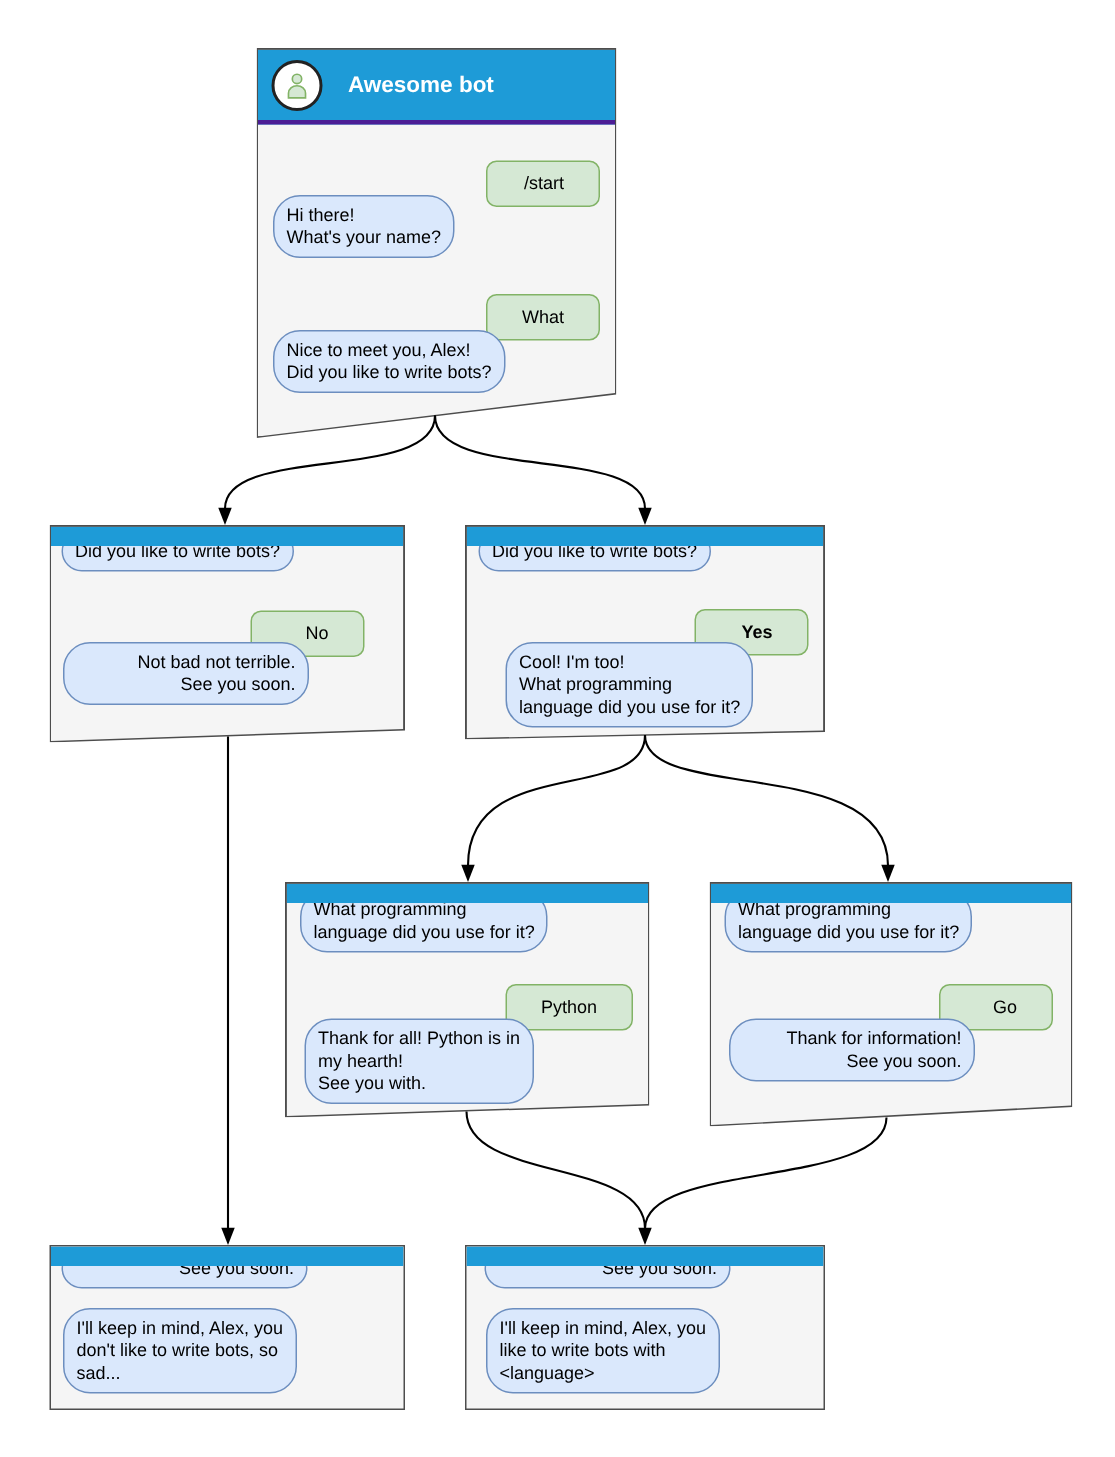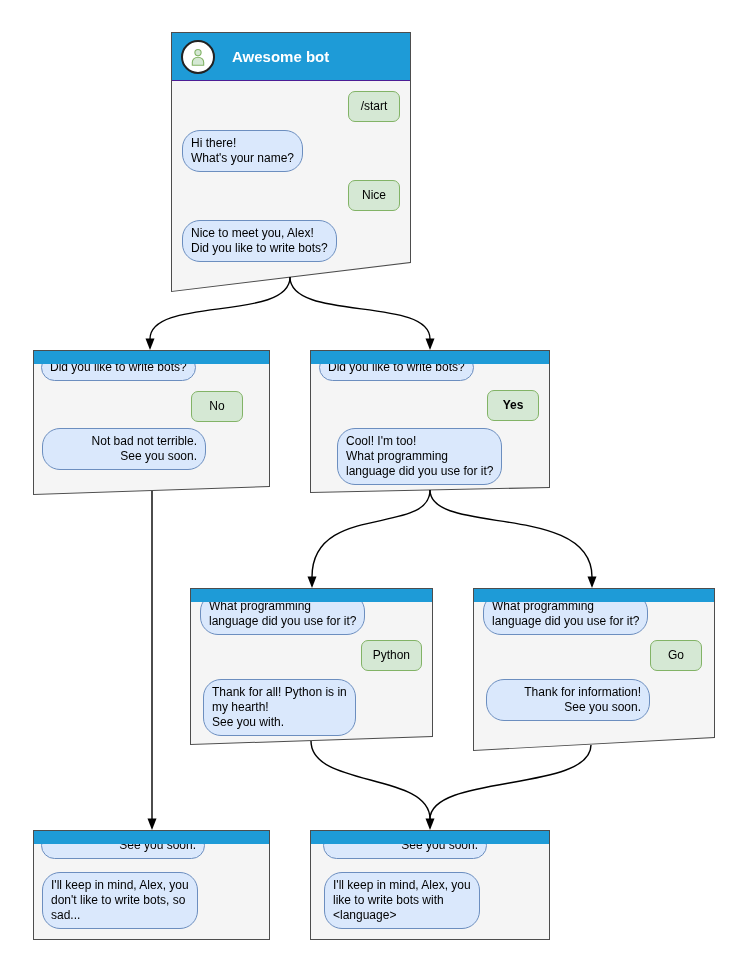--- a/index.html
+++ b/index.html
@@ -18,42 +18,42 @@
   .w-yes   .window-inner { clip-path:polygon(0 0,100% 0,100% 136px,0 100%); }
   .w-python     { left:190px; top:588px; width:243px; height:157px; clip-path:polygon(0 0,100% 0,100% 149px,0 100%); }
   .w-python .window-inner { clip-path:polygon(0 0,100% 0,100% 147px,0 100%); }
   .w-go         { left:473px; top:588px; width:242px; height:163px; clip-path:polygon(0 0,100% 0,100% 150px,0 100%); }
   .w-go    .window-inner { clip-path:polygon(0 0,100% 0,100% 148px,0 100%); }
   .w-end-no     { left:33px;  top:830px; width:237px; height:110px; }
   .w-end-yes    { left:310px; top:830px; width:240px; height:110px; }
   
   .chat-header {
     position:absolute; top:0; left:0; right:0; height:47px;
-    background:var(--header-blue,#1e9bd7); border-bottom:1px solid #4c1d95;
+    background:var(--header-blue,#1e9bd7); border-bottom:3px solid #4c1d95;
     display:flex; align-items:center; z-index:3;
   }
   .avatar {
     width:34px; height:34px; border-radius:50%; background:#fff;
     border:2px solid #222; margin-left:9px; display:flex; align-items:center; justify-content:center;
     box-sizing:border-box;
   }
   .chat-title { margin-left:17px; color:#fff; font-weight:bold; font-size:15px; }
   
   .title-bar {
     position:absolute; top:0; left:0; right:0; height:13px;
     background:var(--header-blue,#1e9bd7); z-index:3;
   }
   
   .bubble {
     position:absolute; z-index:1; font-size:12px; line-height:15px;
     white-space:pre-line; padding:5px 8px; border-radius:18px; box-sizing:content-box;
   }
   .bubble.in  { background:var(--bubble-in-bg,#dae8fc);  border:1px solid var(--bubble-in-border,#6c8ebf); }
   .bubble.out { background:var(--bubble-out-bg,#d5e8d4); border:1px solid var(--bubble-out-border,#82b366);
-                padding:7px 11px; border-radius:7px; min-width:28px; text-align:center; }
+                padding:7px 23px; border-radius:7px; min-width:28px; text-align:right;margin-top:16px; }
   .bubble.w160 { width:146px;text-align:right; }
   
   .connectors { position:absolute; left:0; top:0; z-index:5; pointer-events:none; }
   .connectors path.line { fill:none; stroke:var(--connector,#000); stroke-width:1.4px; }
   .connectors path.head { fill:var(--connector,#000); stroke:none; }
 </style>
 </head>
 <body>
 
 <div class="canvas">
@@ -65,21 +65,21 @@
           <svg width="22" height="22" viewBox="0 0 24 24">
             <circle cx="12" cy="7.2" r="3.4" fill="#d5e8d4" stroke="#82b366" stroke-width="1.2"></circle>
             <path d="M5.8 21 v-3.4 a6.2 5.4 0 0 1 12.4 0 V21 Z" fill="#d5e8d4" stroke="#82b366" stroke-width="1.2"></path>
           </svg>
         </div>
         <span class="chat-title">Awesome bot</span>
       </div>
       <div class="bubble out" style="top:58px; right:10px;">/start</div>
       <div class="bubble in" style="top:97px; left:10px;">Hi there!
 What's your name?</div>
-      <div class="bubble out" style="top:147px; right:10px;">Nice</div>
+      <div class="bubble out" style="top:147px; right:10px;">What</div>
       <div class="bubble in" style="top:187px; left:10px;">Nice to meet you, Alex!
 Did you like to write bots?</div>
     </div>
   </div>
 
   <div class="window w-no">
     <div class="window-inner">
       <div class="title-bar"></div>
       <div class="bubble in" style="top:3px; left:7px;">Did you like to write bots?</div>
       <div class="bubble out" style="top:40px; right:26px;">No</div>

